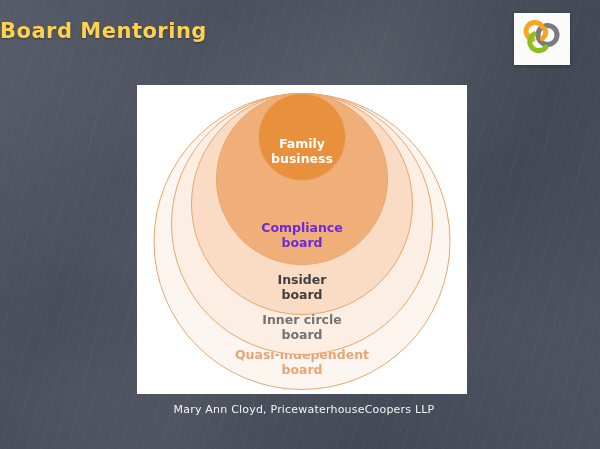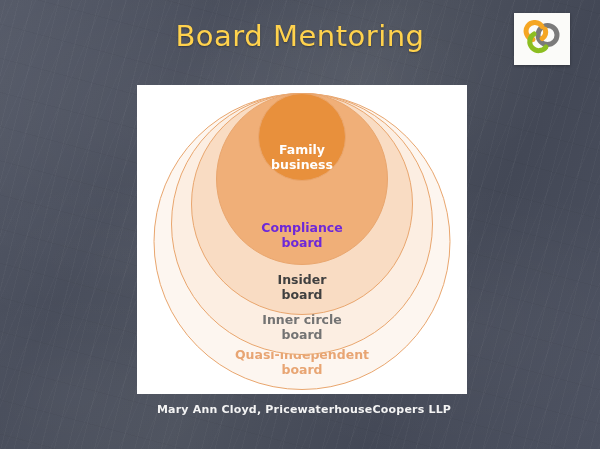--- a/index.html
+++ b/index.html
@@ -42,24 +42,23 @@
     background:
       radial-gradient(ellipse 45% 34% at 62% 18%, rgba(255,255,255,0.030), rgba(255,255,255,0) 70%),
       radial-gradient(ellipse 38% 26% at 20% 58%, rgba(255,255,255,0.022), rgba(255,255,255,0) 72%);
     pointer-events:none;
   }
 
   
   #title {
     position:absolute;
     left:0; right:0; top:19px;
-    text-align:center;
     font-family:"DejaVu Sans", sans-serif;
-    font-size:29px;
-    font-weight:normal;
+    font-size:21px;
+    font-weight:bold;
     letter-spacing:0.5px;
     color:#ffd24d;
     text-shadow:0 1px 2px rgba(0,0,0,0.35);
     z-index:5;
   }
 
   
   #logo {
     position:absolute;
     left:514px; top:13px;
@@ -106,30 +105,30 @@
   #ring-quasi   { width:297px; height:297px; top:8px;  background:#fdf6f0; z-index:1; }
   #ring-inner   { width:262px; height:262px; top:8px;  background:#fceee2; z-index:2; }
   #ring-insider { width:222px; height:222px; top:8px;  background:#f9dcc3; z-index:3; }
   #ring-comp    { width:172px; height:172px; top:8px;  background:#f0af78; z-index:4; }
   #ring-family  { width:88px;  height:88px;  top:8px;  background:#e8903c; z-index:5; }
 
   #ring-quasi   .cap { bottom:12px; color:#e8a573; }
   #ring-inner   .cap { bottom:12px; color:#737373; }
   #ring-insider .cap { bottom:12px; color:#404040; }
   #ring-comp    .cap { bottom:14px; color:#6d28d9; }
-  #ring-family  .cap { bottom:8px; color:#ffffff; }
+  #ring-family  .cap { bottom:14px; color:#ffffff; }
 
   
   #credit {
     position:absolute;
     left:0; right:0; top:403px;
     text-align:center;
     font-family:"DejaVu Sans", sans-serif;
     font-size:11px;
-    font-weight:bold;
+    font-weight:normal;
     color:#f4f4f4;
     letter-spacing:0.2px;
     z-index:5;
     margin-left:8px;
   }
   #source {
     position:absolute;
     left:0; right:0; top:430px;
     text-align:center;
     font-family:"DejaVu Sans", sans-serif;

